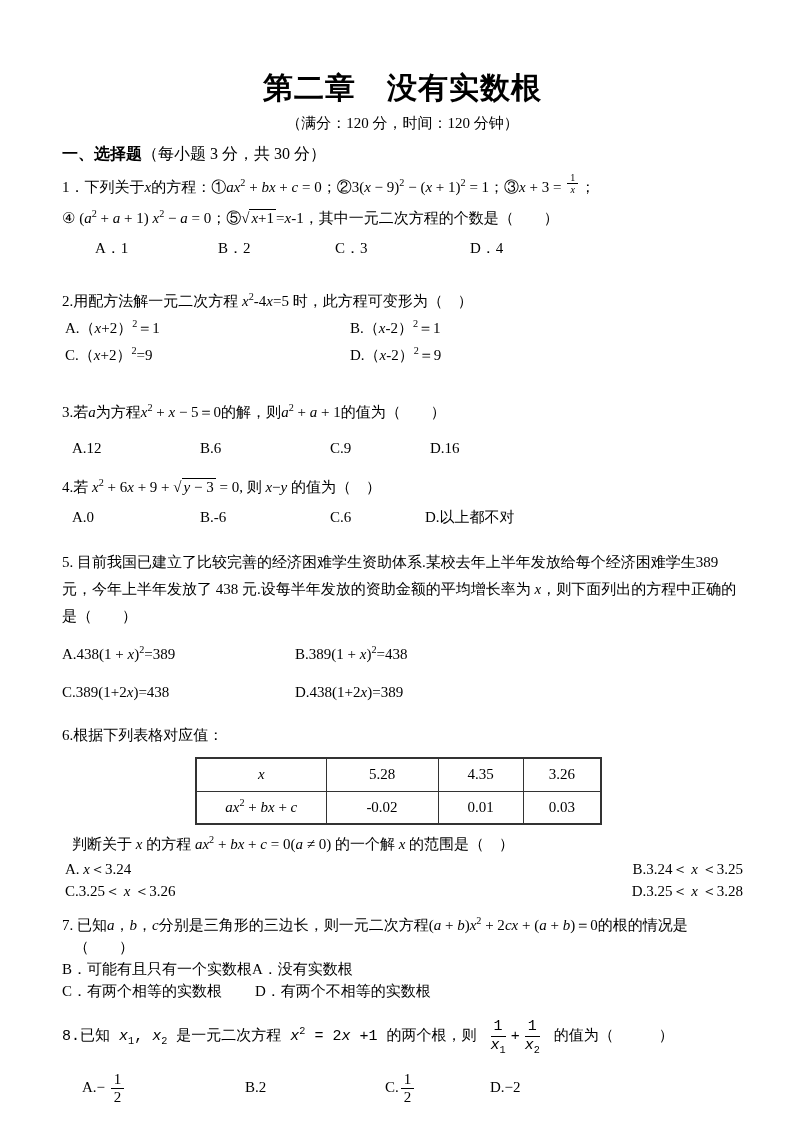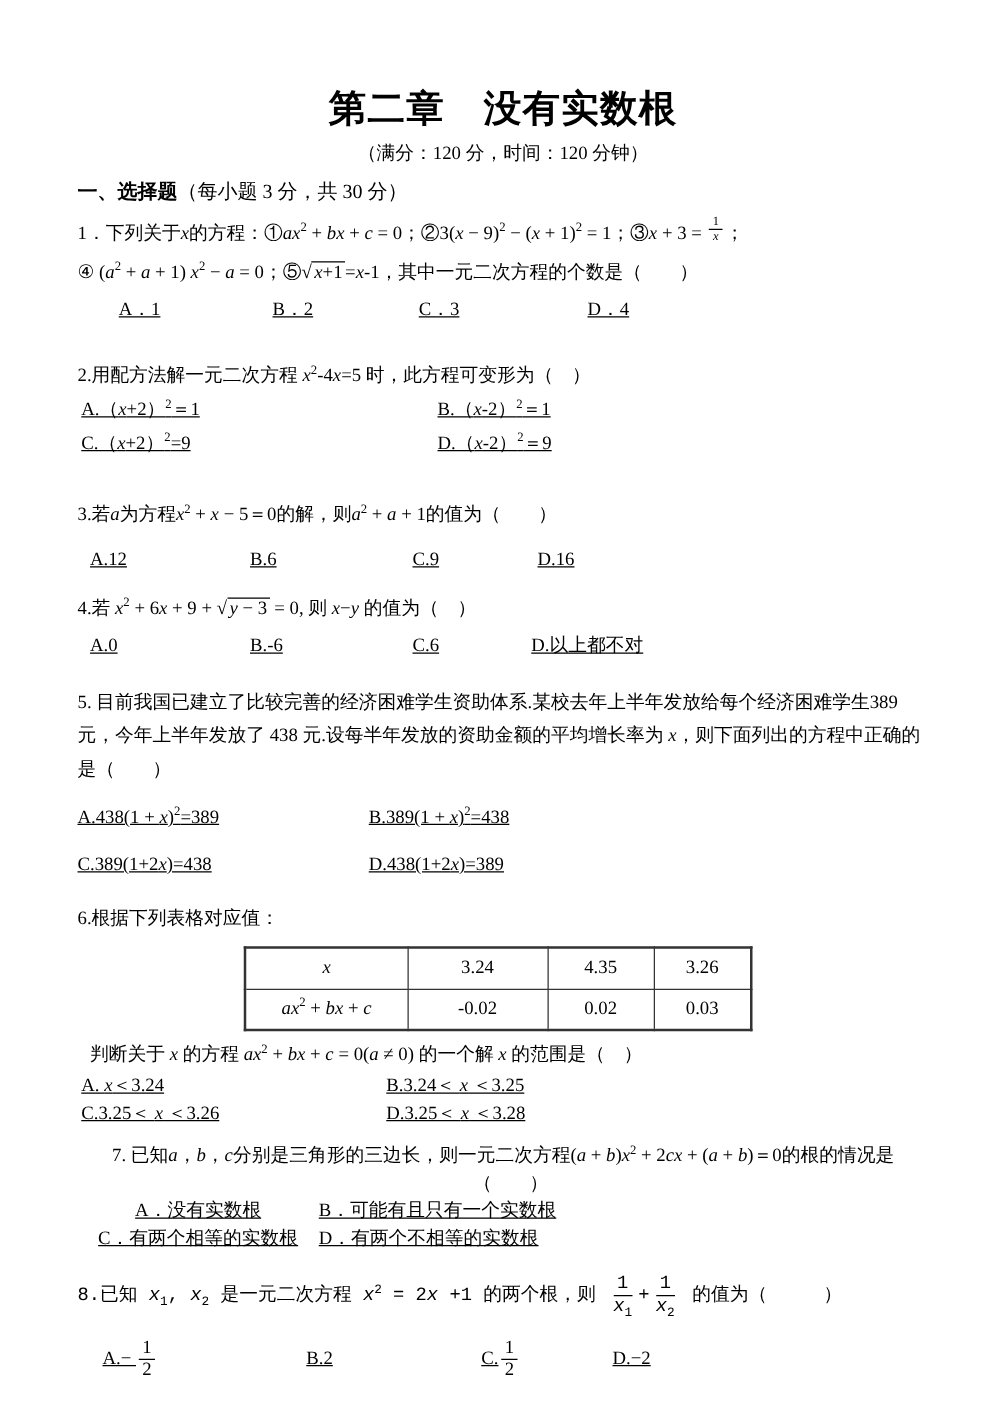--- a/index.html
+++ b/index.html
@@ -13,21 +13,21 @@
   i { font-style:italic; }
   sup { font-size:0.68em; vertical-align:super; line-height:0; }
   sub { font-size:0.68em; vertical-align:sub; line-height:0; }
   .title { text-align:center; font-size:30px; font-weight:bold; line-height:40px; letter-spacing:1px; }
   .subtitle { text-align:center; font-size:15px; line-height:22px; margin-top:4px; }
   .section { font-size:16px; line-height:24px; margin-top:8px; }
   .section .bold { font-weight:bold; }
   .q { margin-top:0; }
   .stem { line-height:27px; }
   .tall { line-height:34px; }
-  .optrow { display:flex; line-height:27px; align-items:center;text-decoration:underline; }
+  .optrow { display:flex; line-height:27px; align-items:center; }
   .opt { display:inline-block; }
   
   .frac { display:inline-flex; flex-direction:column; align-items:center; vertical-align:middle; line-height:1.15; margin:0 2px; text-align:center; }
   .fn { border-bottom:1px solid #000; padding:0 3px; }
   .fd { padding:0 3px; }
   .frac.fs { font-size:10px; vertical-align:top; line-height:1.1; position:relative; top:-2px; }
   
   .sqrt { white-space:nowrap;text-align:right; }
   .sqrt .ov { border-top:1.2px solid #000; padding:0 2px; }
   
@@ -36,22 +36,22 @@
   td.c1 { width:130px; } td.c2 { width:112px; } td.c3 { width:85px; } td.c4 { width:78px; }
   
   .q1 { margin-top:8px; }
   .q2 { margin-top:26px; }
   .q3 { margin-top:30px; }
   .q3 .optrow { margin-top:9px; }
   .q4 { margin-top:8px; }
   .q5 { margin-top:18px; }
   .q5 .optrow { margin-top:11px; }
   .q6 { margin-top:16px; }
-  .q6 .optrow { line-height:22px; }
-  .q7 { margin-top:12px;text-align:center; }
+  .q6 .optrow { line-height:22px;justify-content:space-between; }
+  .q7 { margin-top:12px; }
   .q7 .stem, .q7 .optrow { line-height:22px; }
   .q8 { margin-top:14px; }
   .q8 .stem { line-height:42px;font-family:Liberation Mono, monospace; }
   .q8 .optrow { margin-top:8px; line-height:42px; }
 </style>
 </head>
 <body>
 
 <div class="page">
 
@@ -116,49 +116,49 @@
       <span class="opt">D.438(1+2<i>x</i>)=389</span>
     </div>
   </div>
 
   <div class="q q6">
     <div class="stem">6.根据下列表格对应值：</div>
     <table class="vtable">
       <tbody>
           <tr>
         <td class="c1"><i>x</i></td>
-        <td class="c2">3.24</td>
+        <td class="c2">5.28</td>
         <td class="c3">4.35</td>
         <td class="c4">3.26</td>
       </tr>
       <tr>
         <td class="c1"><i>ax</i><sup>2</sup> + <i>bx</i> + <i>c</i></td>
         <td class="c2">-0.02</td>
-        <td class="c3">0.02</td>
+        <td class="c3">0.01</td>
         <td class="c4">0.03</td>
       </tr>
     </tbody>
       </table>
     <div class="stem" style="margin-left:10px">判断关于 <i>x</i> 的方程 <i>ax</i><sup>2</sup> + <i>bx</i> + <i>c</i> = 0(<i>a</i> ≠ 0) 的一个解 <i>x</i> 的范围是（　）</div>
     <div class="optrow">
       <span class="opt" style="margin-left:3px;width:244px">A. <i>x</i>＜3.24</span>
       <span class="opt">B.3.24＜ <i>x</i> ＜3.25</span>
     </div>
     <div class="optrow">
       <span class="opt" style="margin-left:3px;width:244px">C.3.25＜ <i>x</i> ＜3.26</span>
       <span class="opt">D.3.25＜ <i>x</i> ＜3.28</span>
     </div>
   </div>
 
   <div class="q q7">
     <div class="stem">7. 已知<i>a</i>，<i>b</i>，<i>c</i>分别是三角形的三边长，则一元二次方程(<i>a</i> + <i>b</i>)<i>x</i><sup>2</sup> + 2<i>cx</i> + (<i>a</i> + <i>b</i>)＝0的根的情况是</div>
     <div class="stem" style="margin-left:12px">（　　）</div>
     <div class="optrow">
+      <span class="opt">B．可能有且只有一个实数根</span>
       <span class="opt" style="width:193px">A．没有实数根</span>
-      <span class="opt">B．可能有且只有一个实数根</span>
     </div>
     <div class="optrow">
       <span class="opt" style="width:193px">C．有两个相等的实数根</span>
       <span class="opt">D．有两个不相等的实数根</span>
     </div>
   </div>
 
   <div class="q q8">
     <div class="stem">8.已知 <i>x</i><sub>1</sub>, <i>x</i><sub>2</sub> 是一元二次方程 <i>x</i><sup>2</sup> = 2<i>x</i> +1 的两个根，则 <span class="frac">
           <span class="fn">1</span>

